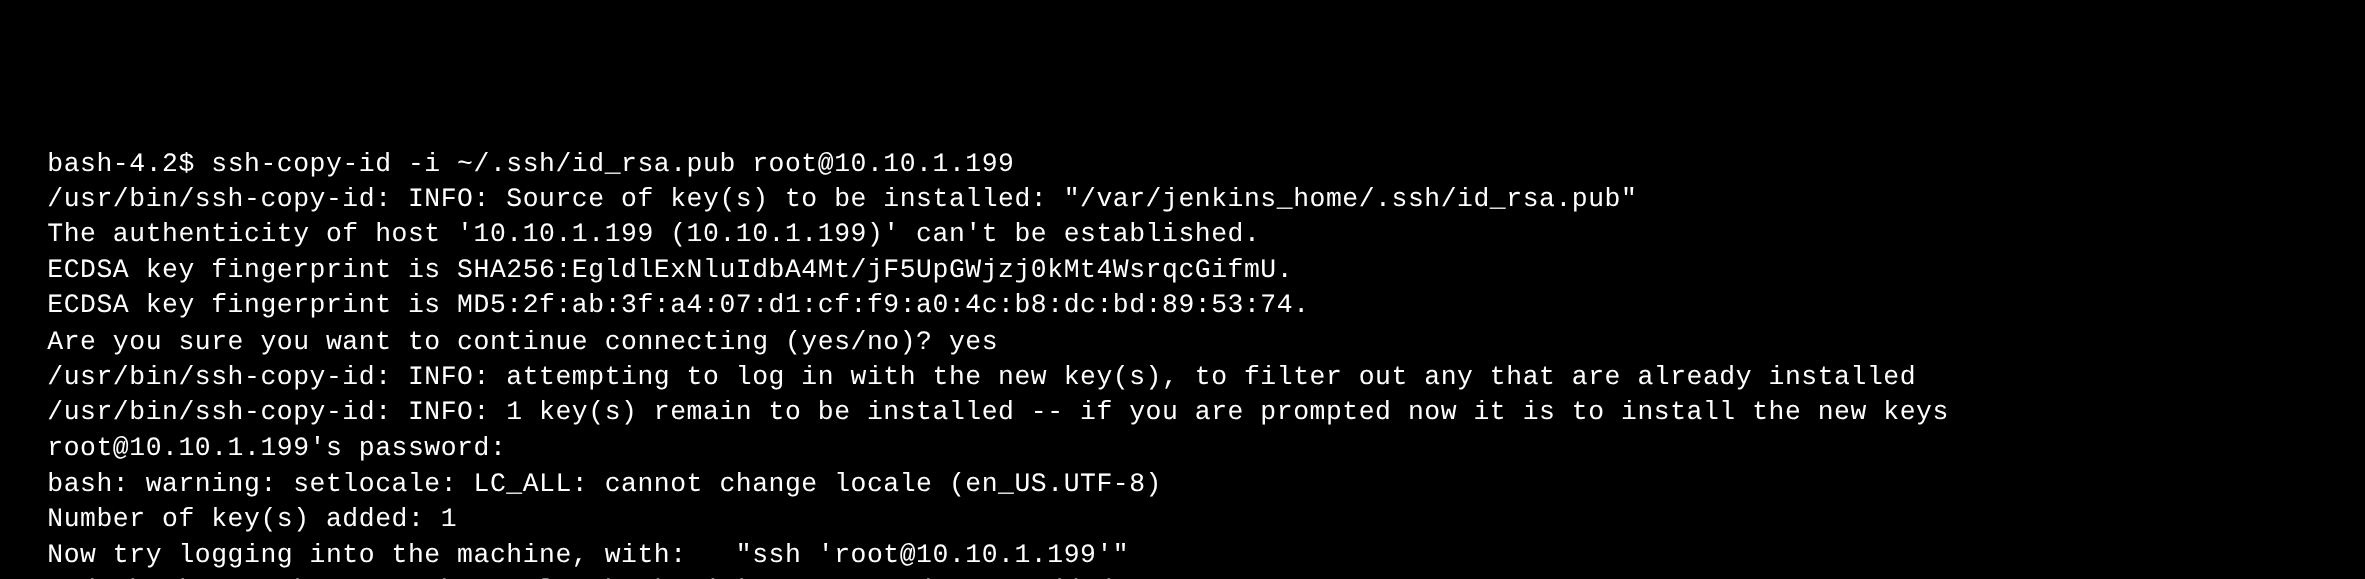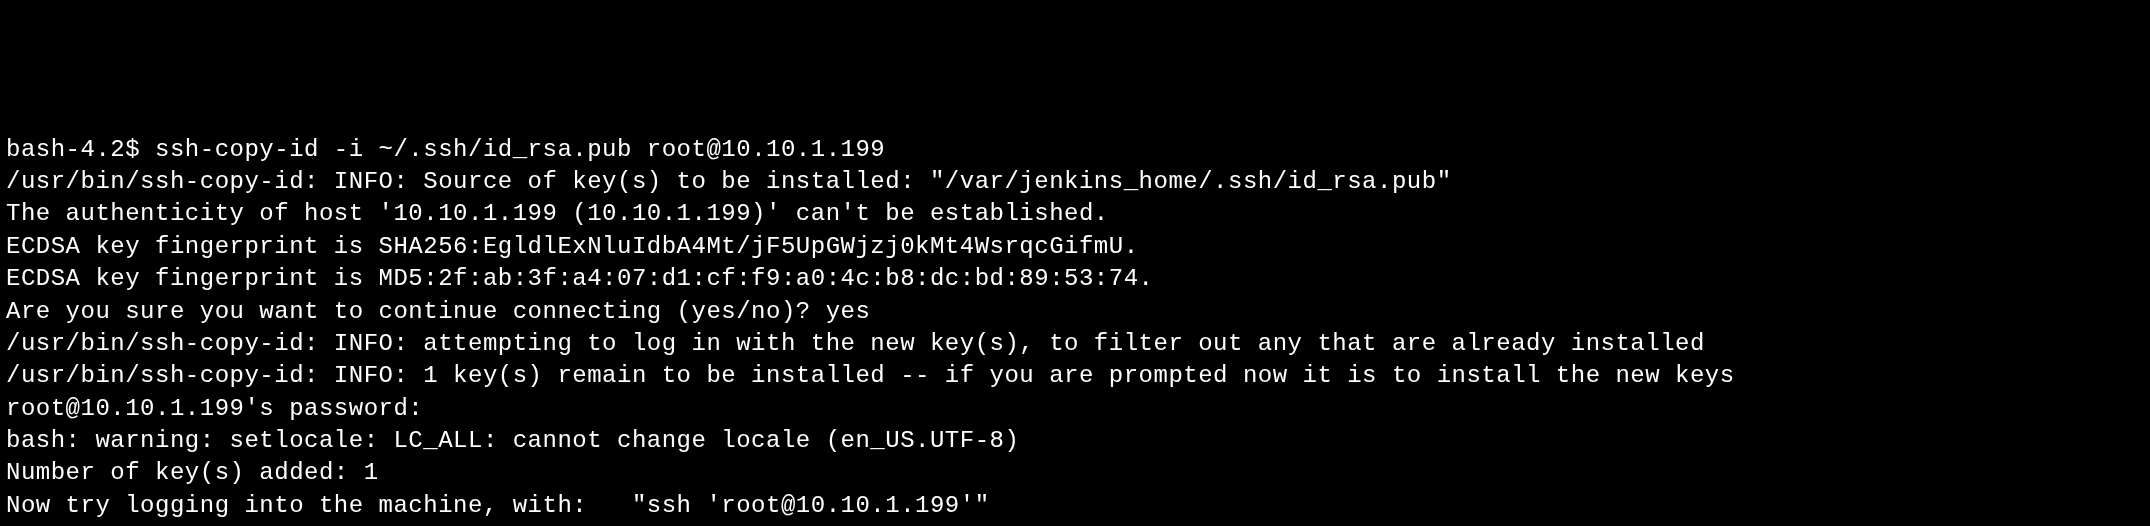--- a/index.html
+++ b/index.html
@@ -15,20 +15,21 @@
       line-height: 1.35;
       padding: 4px 6px;
       white-space: pre;
       width: 2150px;
       height: 526px;
       overflow: hidden;
       letter-spacing: 0.5px;
     }
     .terminal-line {
       display: block;
+      margin-left: 37px;
     }
     .prompt {
       color: #ffffff;
     }
     .command-input {
       color: #ffffff;
     }
   </style>
 </head>
 <body>

